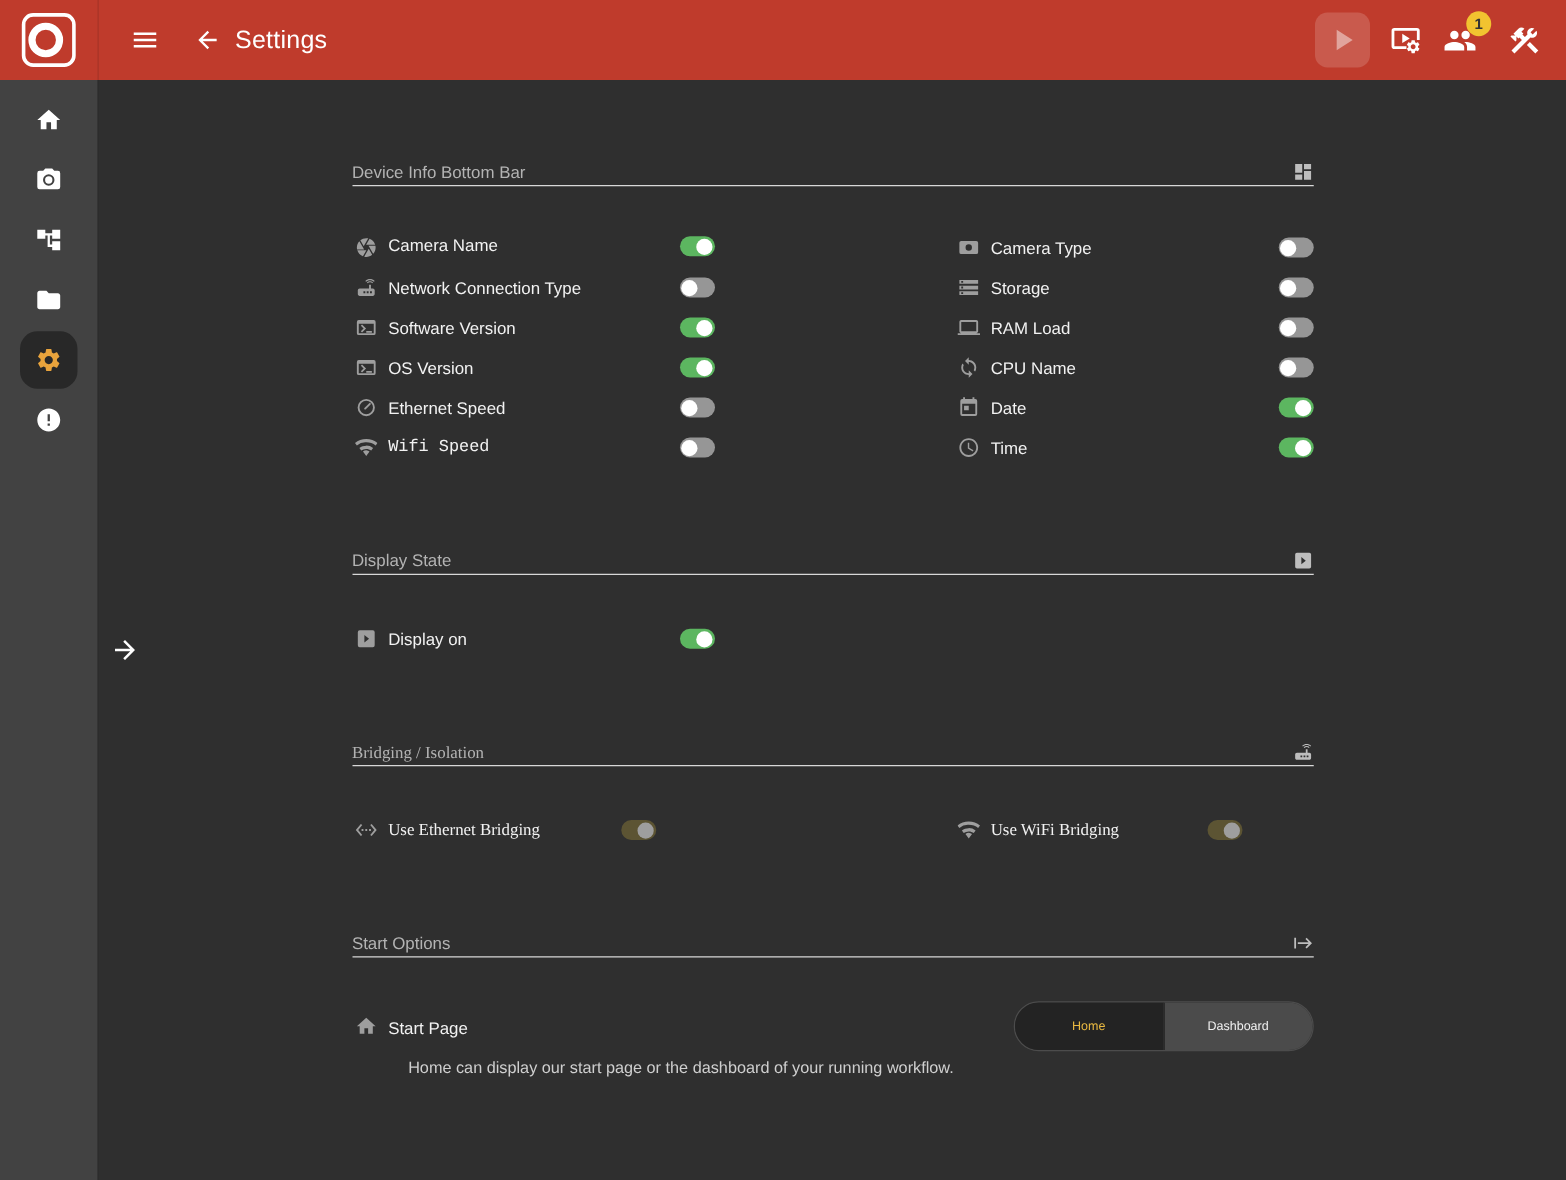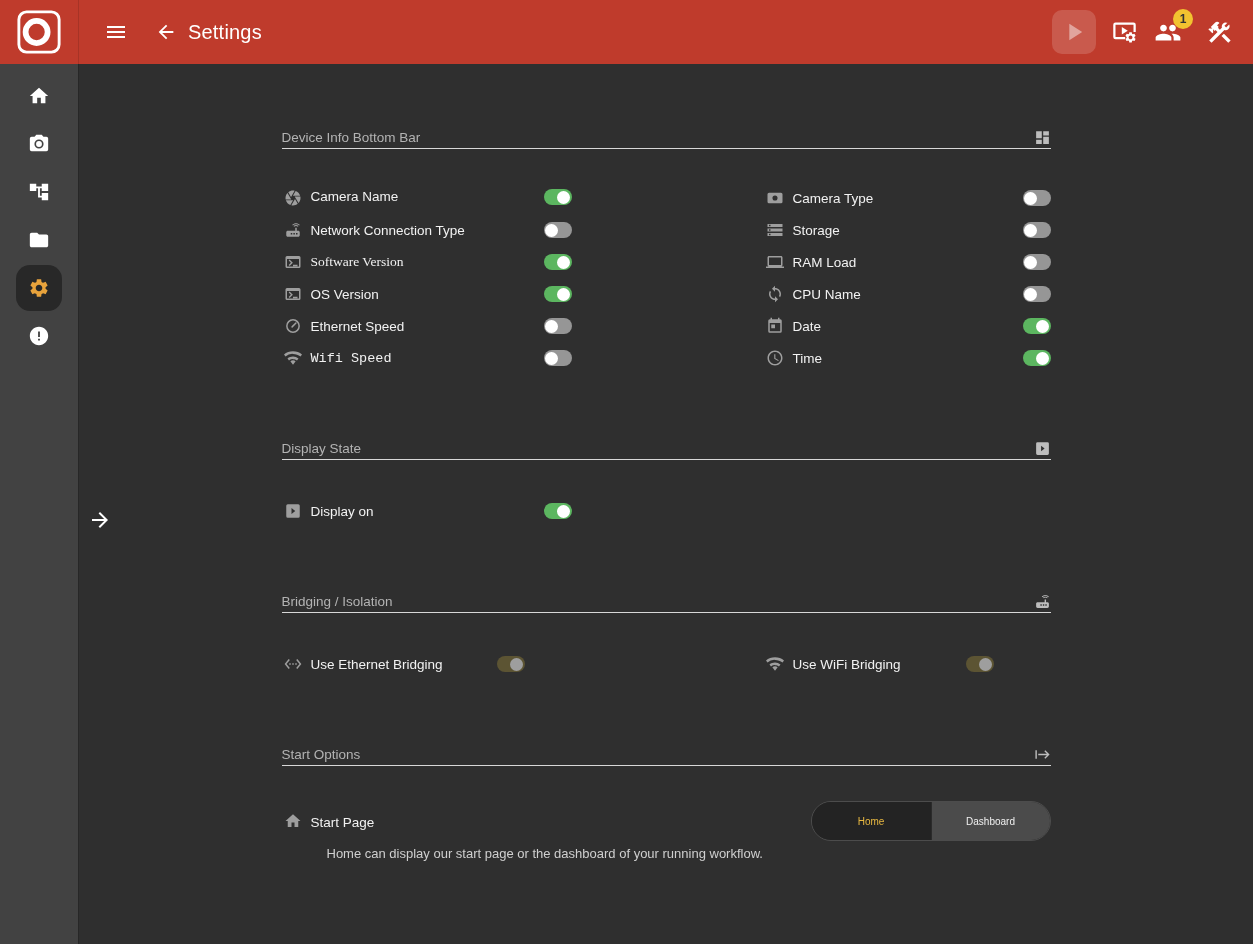--- a/index.html
+++ b/index.html
@@ -54,21 +54,21 @@
   .side-item.active { background:#282828; color:#e8a33c; width:46px; height:46px; margin:1px 0; }
 
   
   .main { position:absolute; top:64px; left:79px; right:0; bottom:0; background:#2f2f2f; }
   .expand-btn { position:absolute; left:9px; top:444px; width:24px; height:24px; color:#fff; }
   .content { position:relative; width:769px; margin:0 auto; height:100%; }
 
   .section { position:absolute; left:0; width:100%; }
   .s-device   { top:43px; }
   .s-display  { top:354px; }
-  .s-bridging { top:507px; }
+  .s-bridging { top:507px;font-family:Liberation Serif, serif; }
   .s-start    { top:660px; }
 
   .section-head { height:21px; display:flex; justify-content:space-between; align-items:center;margin-top:20px; }
   .section-title { font-size:13.5px; color:#b3b3b3; }
   .section-icon { width:17px; height:17px; color:#bdbdbd; flex:none; }
   .divider { border:0; border-top:1px solid #d8d8d8; height:0; }
 
   .rows { margin-top:33px; display:flex; flex-direction:column; }
   .rows-single, .rows-bridge { margin-top:35px; }
   .row-pair { display:flex; justify-content:space-between; align-items:center; height:32px; }
@@ -270,21 +270,21 @@
                   </span>
                   <span class="row-label">Storage</span>
                   <span class="toggle off">
                     <span class="knob"></span>
                   </span>
                 </div>
               </div>
             </div>
             <div class="row-pair">
               <div class="col col1">
-                <div class="col-inner" style="display: flex; align-items: center; width: 100%; font-family: Liberation Serif, serif;">
+                <div class="col-inner" style="display: flex; align-items: center; width: 100%;">
                   <span class="row-icon">
                     <svg viewBox="0 0 24 24" fill="currentColor" fill-rule="evenodd">
                       <path d="M20 4H4a2 2 0 0 0-2 2v12a2 2 0 0 0 2 2h16a2 2 0 0 0 2-2V6a2 2 0 0 0-2-2zm0 14H4V8h16v10zM6.2 10.1l3 2.9-3 2.9 1.3 1.3 4.3-4.2-4.3-4.2-1.3 1.3zM12 15.8h6v1.8h-6v-1.8z"></path>
                     </svg>
                   </span>
                   <span class="row-label">Software Version</span>
                   <span class="toggle on">
                     <span class="knob"></span>
                   </span>
                 </div>

